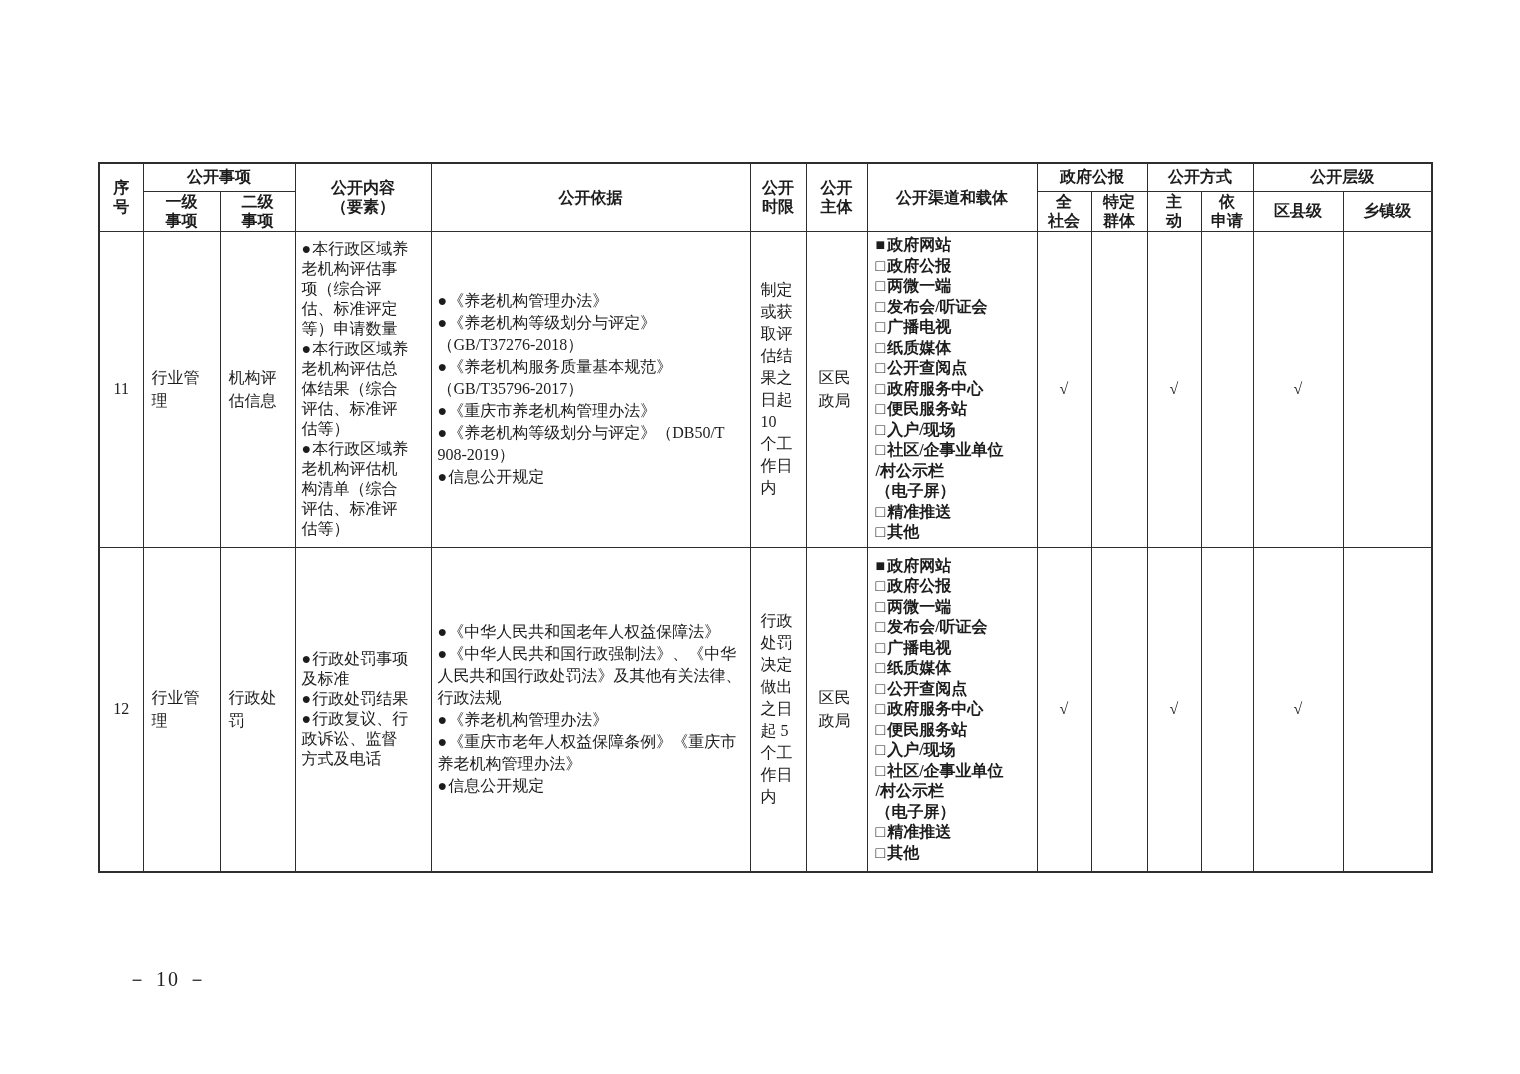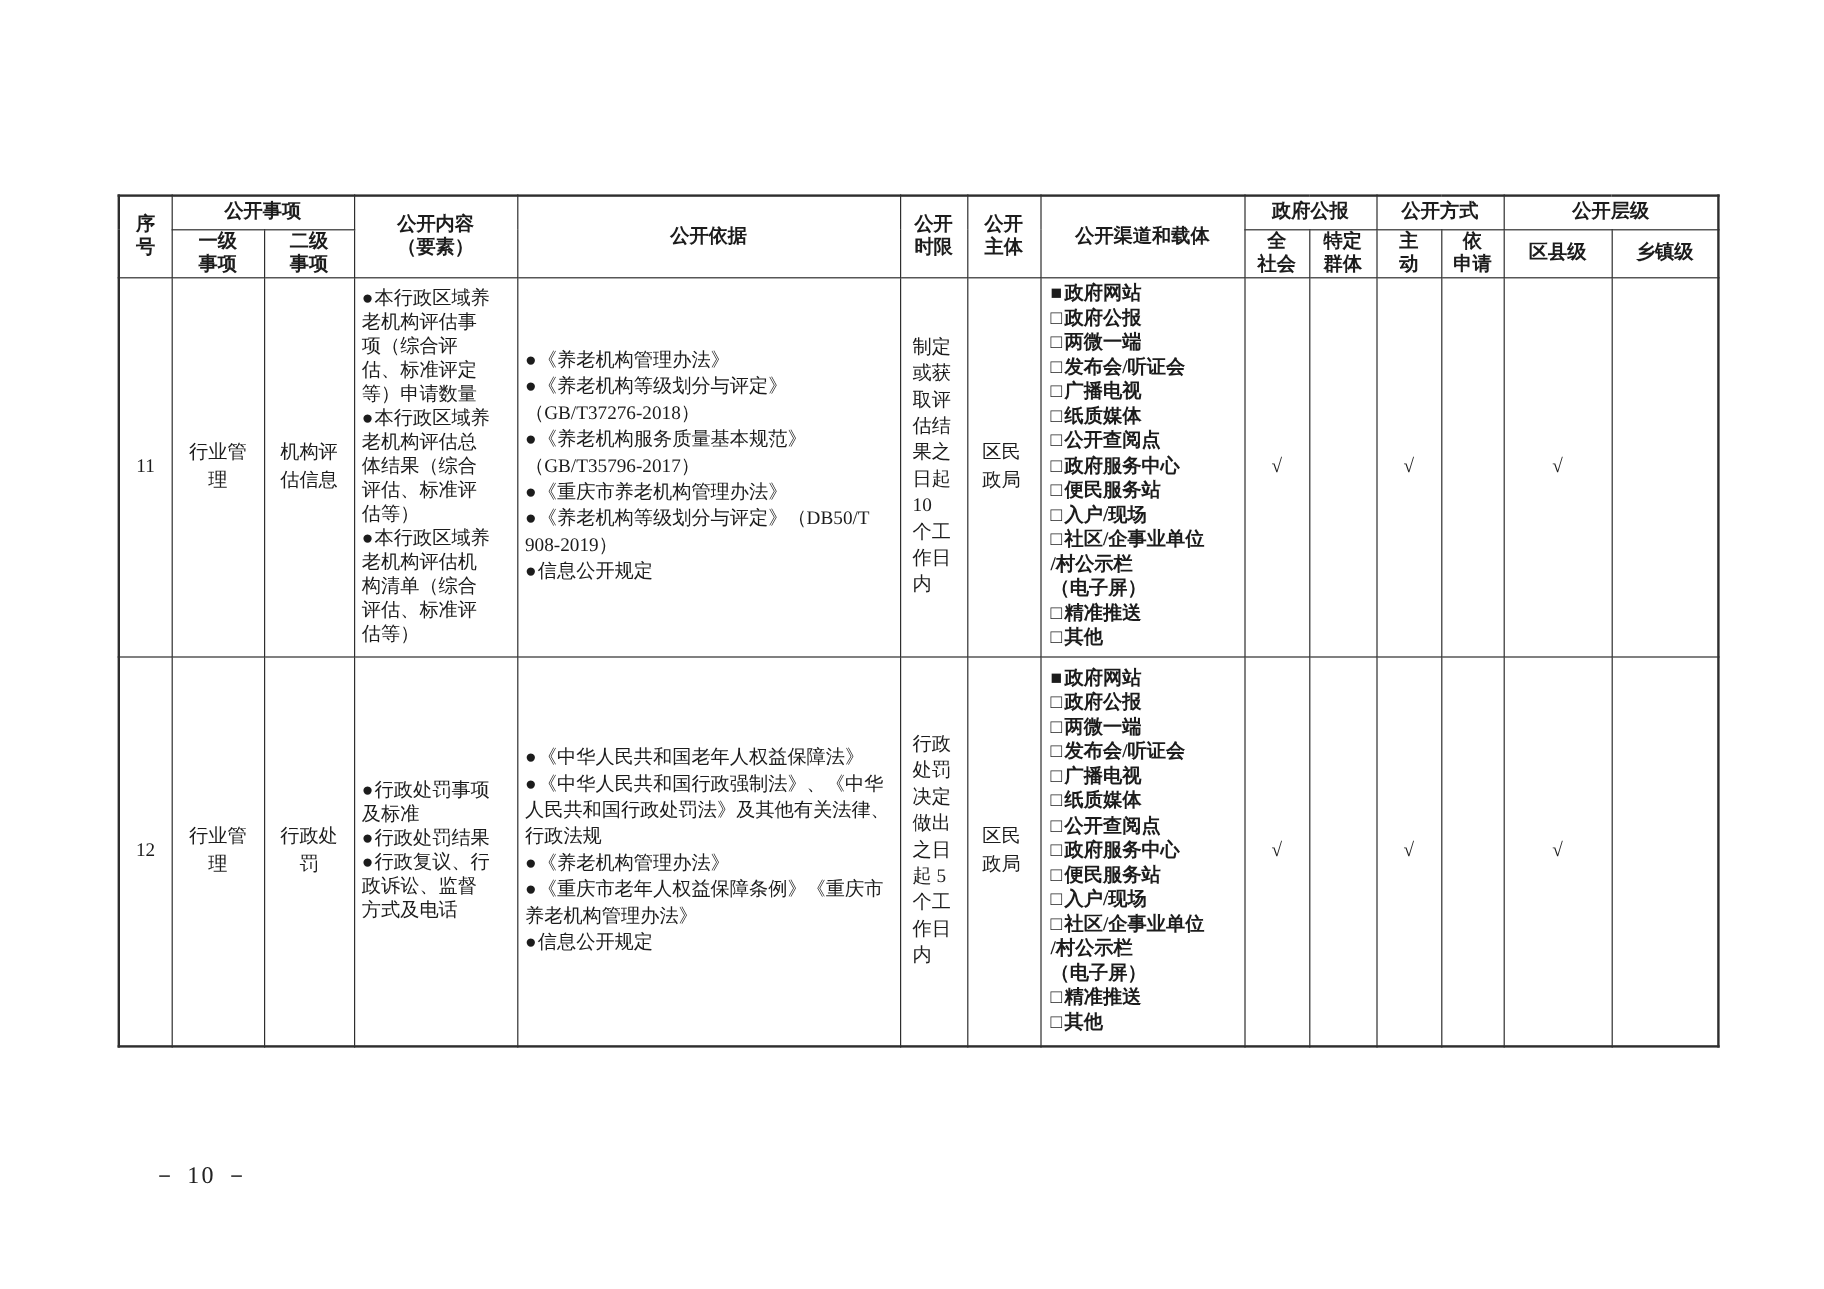--- a/index.html
+++ b/index.html
@@ -43,21 +43,21 @@
   tr.h1 { height: 28px; }
   tr.h2 { height: 40px; }
   .pre { white-space: pre-line; }
   td.c-seq {
     text-align: center;
     font-family: Liberation Serif, serif;
   }
   td.c-l1, td.c-l2 {
     padding: 0 8px;
     line-height: 1.45;
-    text-align: center;
+    text-align: left;
     margin-left: 44px;
   }
   td.c-content {
     padding: 2px 20px 2px 6px;
     line-height: 20px;
     text-align: left;
     margin-left: 48px;
   }
   td.c-basis {
     padding: 2px 4px 2px 6px;

